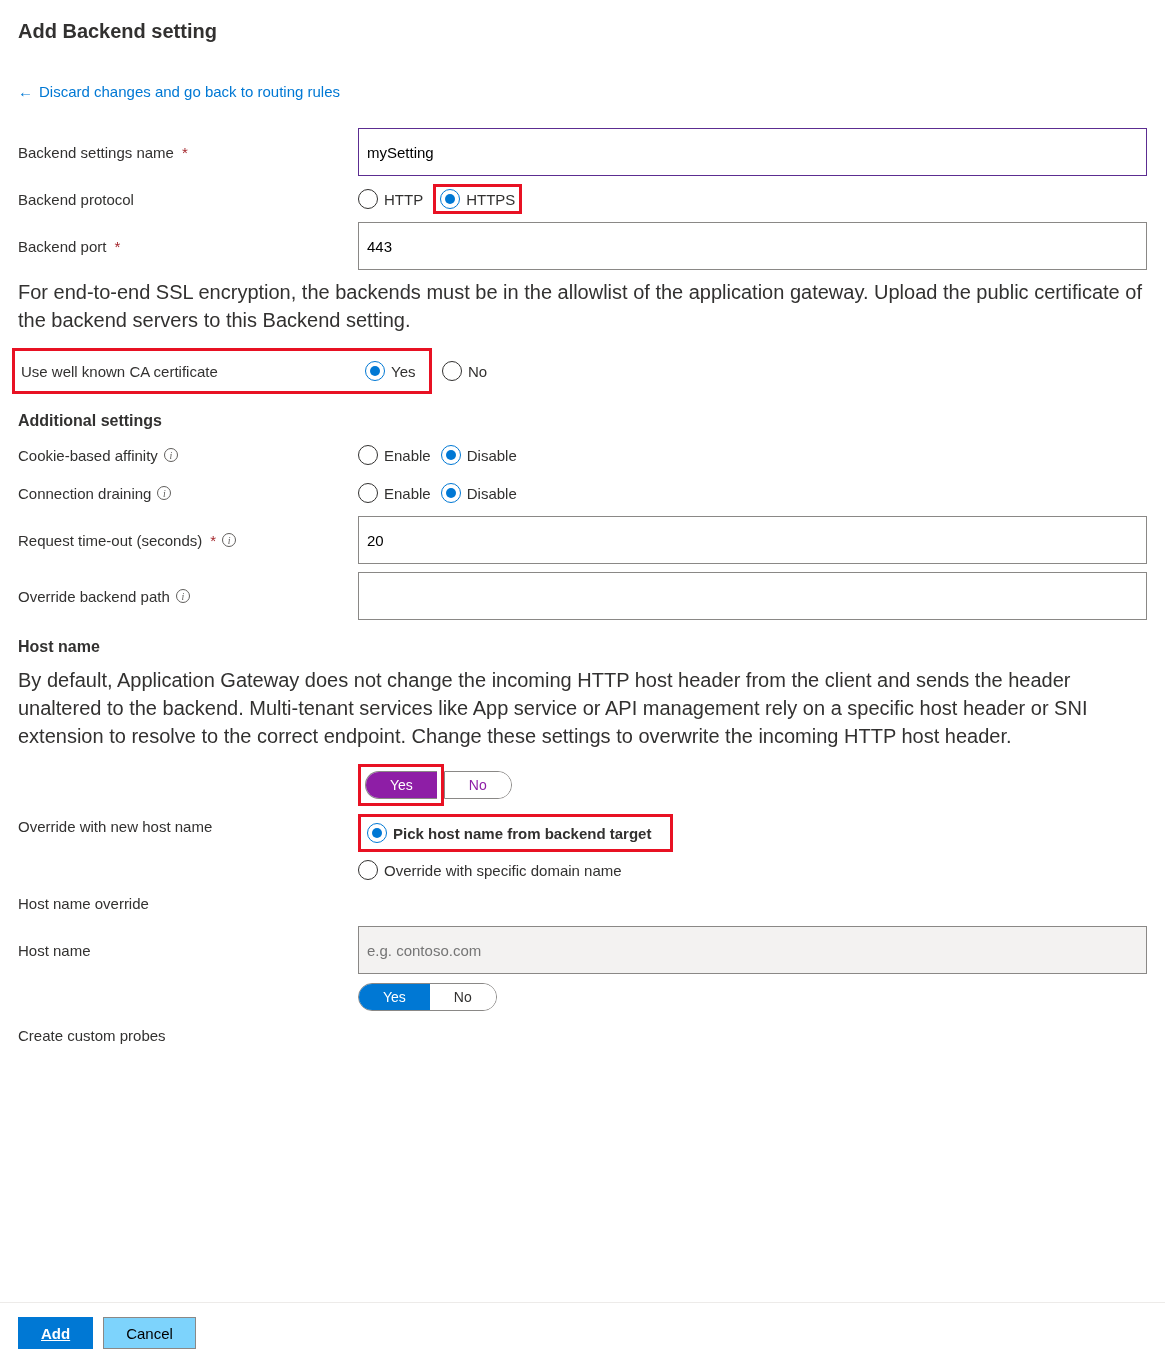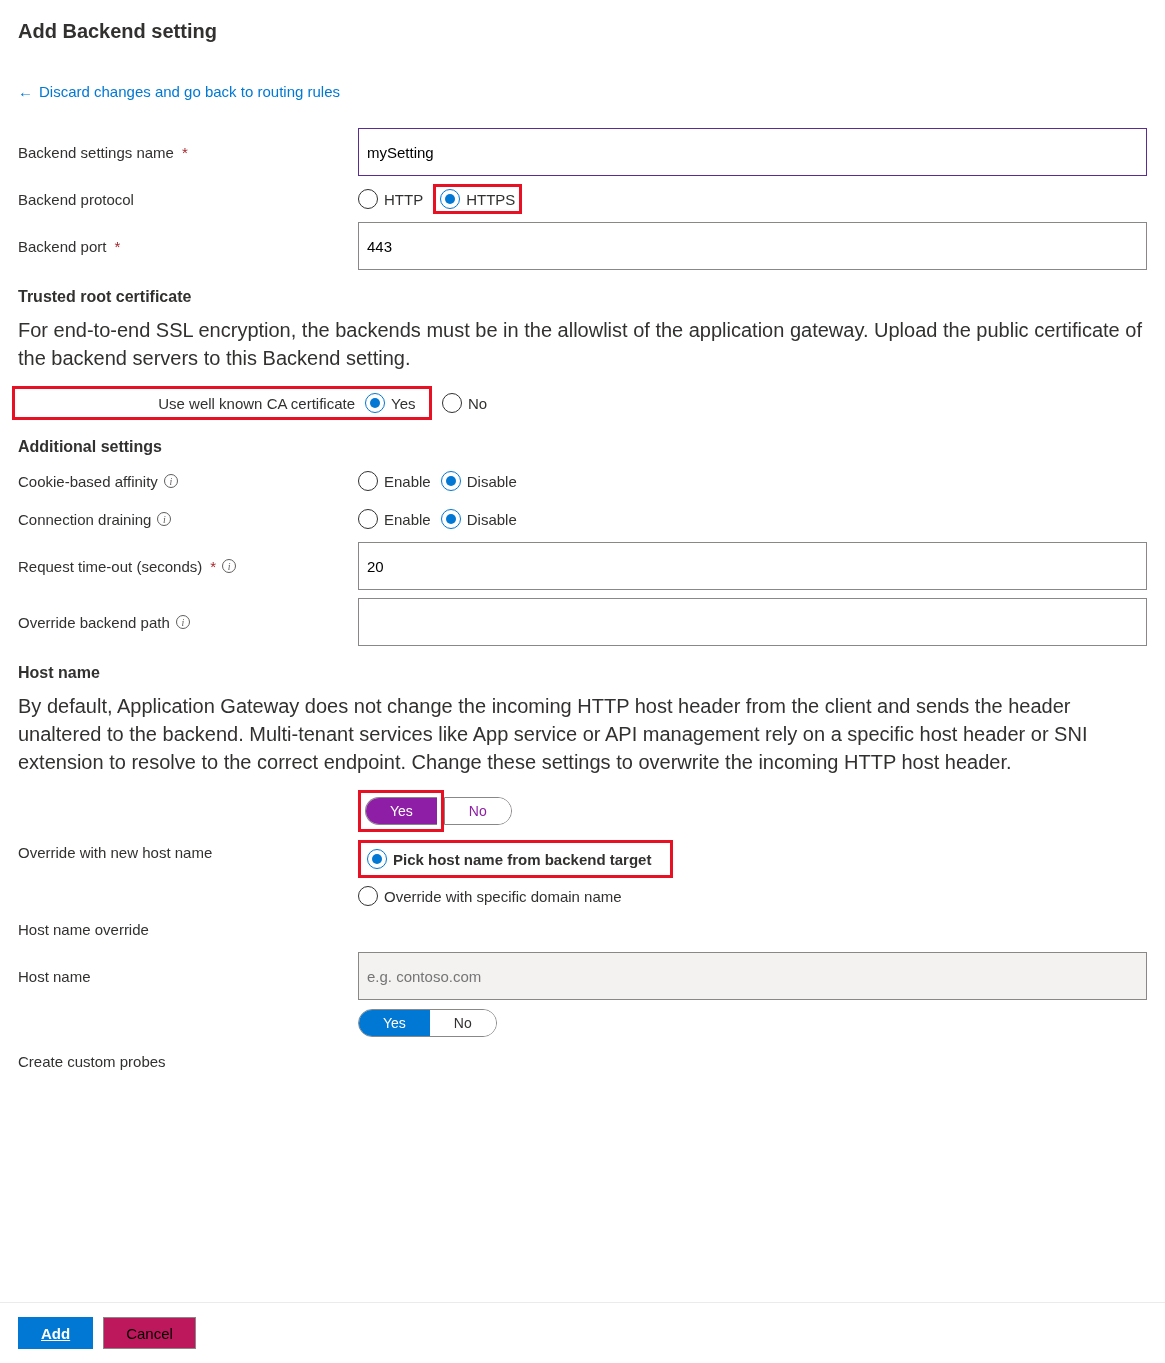--- a/index.html
+++ b/index.html
@@ -102,25 +102,24 @@
     font-style: italic;
     font-family: Georgia, serif;
   }
   .hl-red {
     border: 3px solid #e81123;
     padding: 2px 4px;
     text-align: right;
   }
   .hl-red-wide {
     border: 3px solid #e81123;
-    padding: 4px 6px;
+    padding: 10px 6px;
     margin-left: -6px;
     display: inline-flex;
     align-items: center;
-    text-align: right;
   }
   .pill-group {
     display: inline-flex;
     border: 1px solid #8a8886;
     border-radius: 16px;
     overflow: hidden;
     height: 28px;
   }
   .pill {
     padding: 3px 24px;
@@ -144,21 +143,21 @@
     background: #fff;
     display: flex;
     gap: 10px;
   }
   .btn {
     height: 32px;
     padding: 0 22px;
     font-size: 15px;
     font-family: inherit;
     border: 1px solid #8a8886;
-    background: #be185d;
+    background: #7dd3fc;
     cursor: pointer;
   }
   .btn.primary { background: #0078d4; color: #fff; border-color: #0078d4; font-weight: 600; text-decoration: underline; }
   .spacer { height: 80px; }
   .wide-row { width: 1130px; }
 </style>
 </head>
 <body>
 
 
@@ -201,21 +200,20 @@
   <div class="form-row">
     <div class="label-col">
       <span>Backend port</span>
       <span class="req">*</span>
     </div>
     <div class="control-col wide-row">
       <input class="text" value="443" style="">
     </div>
   </div>
 
-  <div class="section-head">Trusted root certificate</div>
   <div class="desc">For end-to-end SSL encryption, the backends must be in the allowlist of the application gateway. Upload the public certificate of the backend servers to this Backend setting.</div>
 
   <div class="form-row">
     <span class="hl-red-wide" style="width:420px;gap:10px;">
       <span style="width:334px;">Use well known CA certificate</span>
       <span class="radio-label">
         <span class="radio selected"></span>
         <span>Yes</span>
       </span>
     </span>

